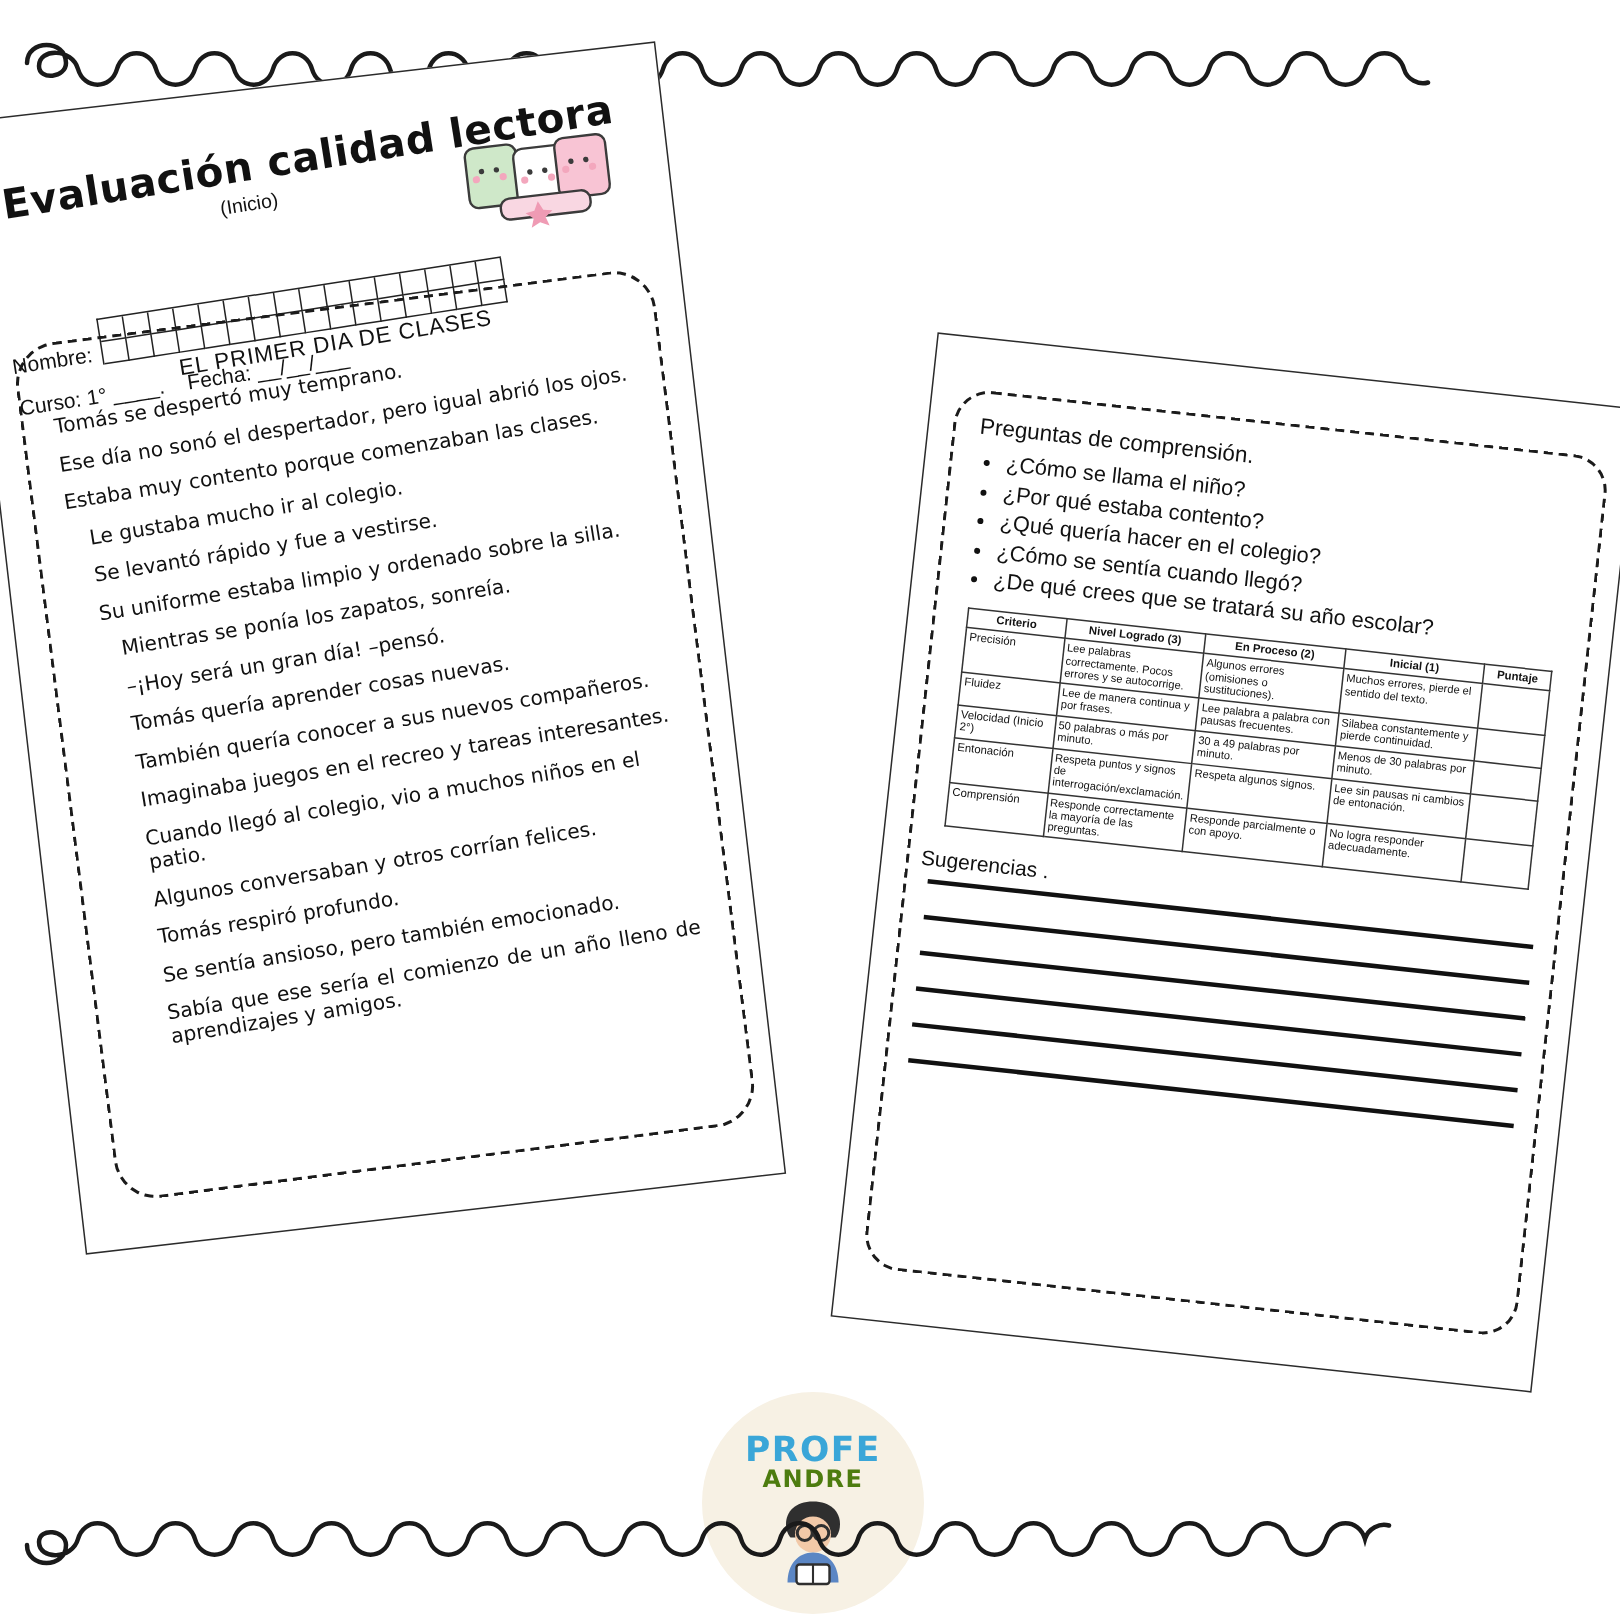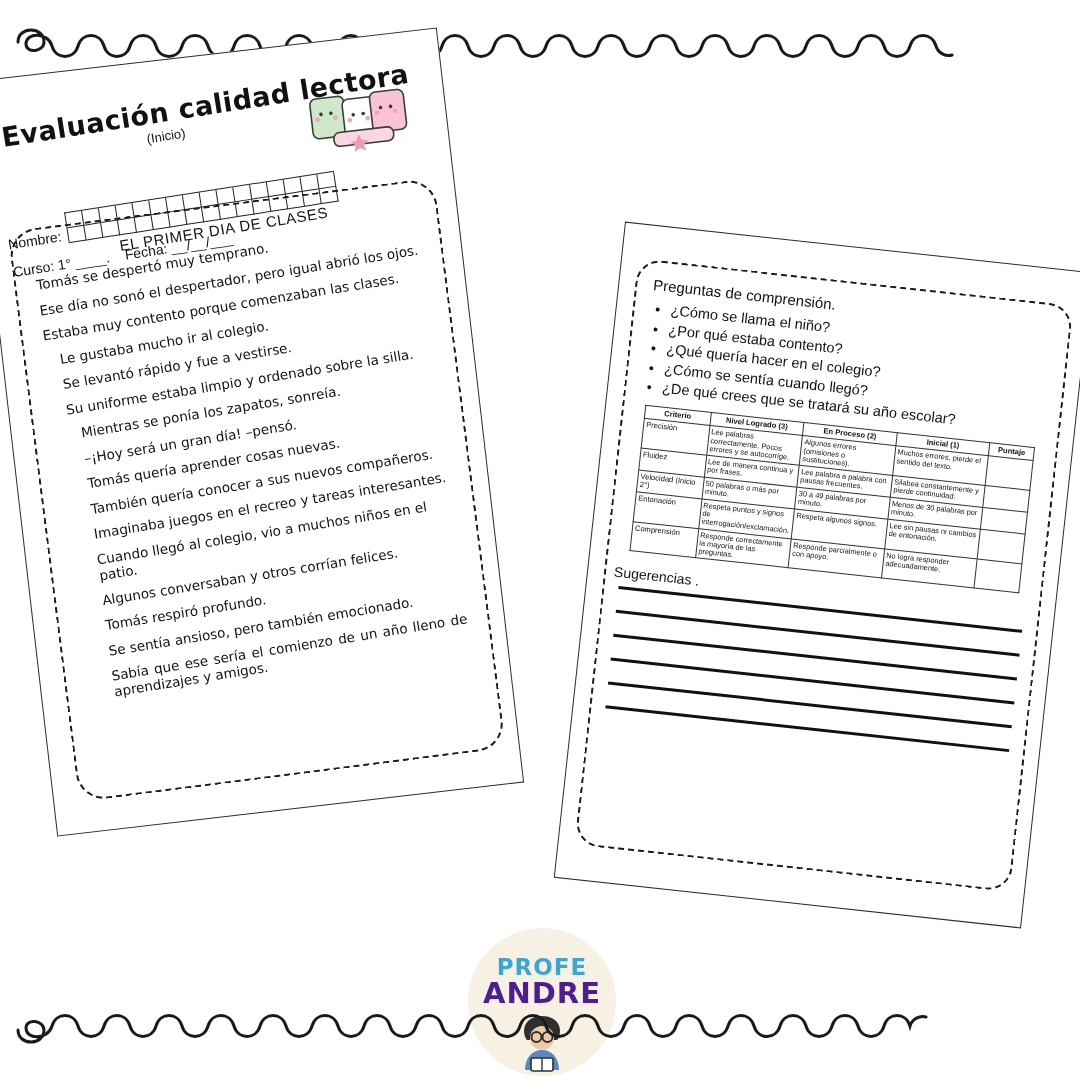--- a/index.html
+++ b/index.html
@@ -234,23 +234,23 @@
     margin-top: 26px;
     font-family: "DejaVu Sans", sans-serif;
     font-weight: 700;
     font-size: 23px;
     letter-spacing: 1px;
     color: #3aa6d8;
   }
   .logo-line2 {
     font-family: "DejaVu Sans", sans-serif;
     font-weight: 700;
-    font-size: 29px;
+    font-size: 16px;
     letter-spacing: 1px;
-    color: #4c1d95;
+    color: #4d7c0f;
     margin-top: -4px;
   }
   .logo-figure {
     margin-top: 2px;
   }
 </style>
 </head>
 <body>
 
 <div class="loop-border top">

